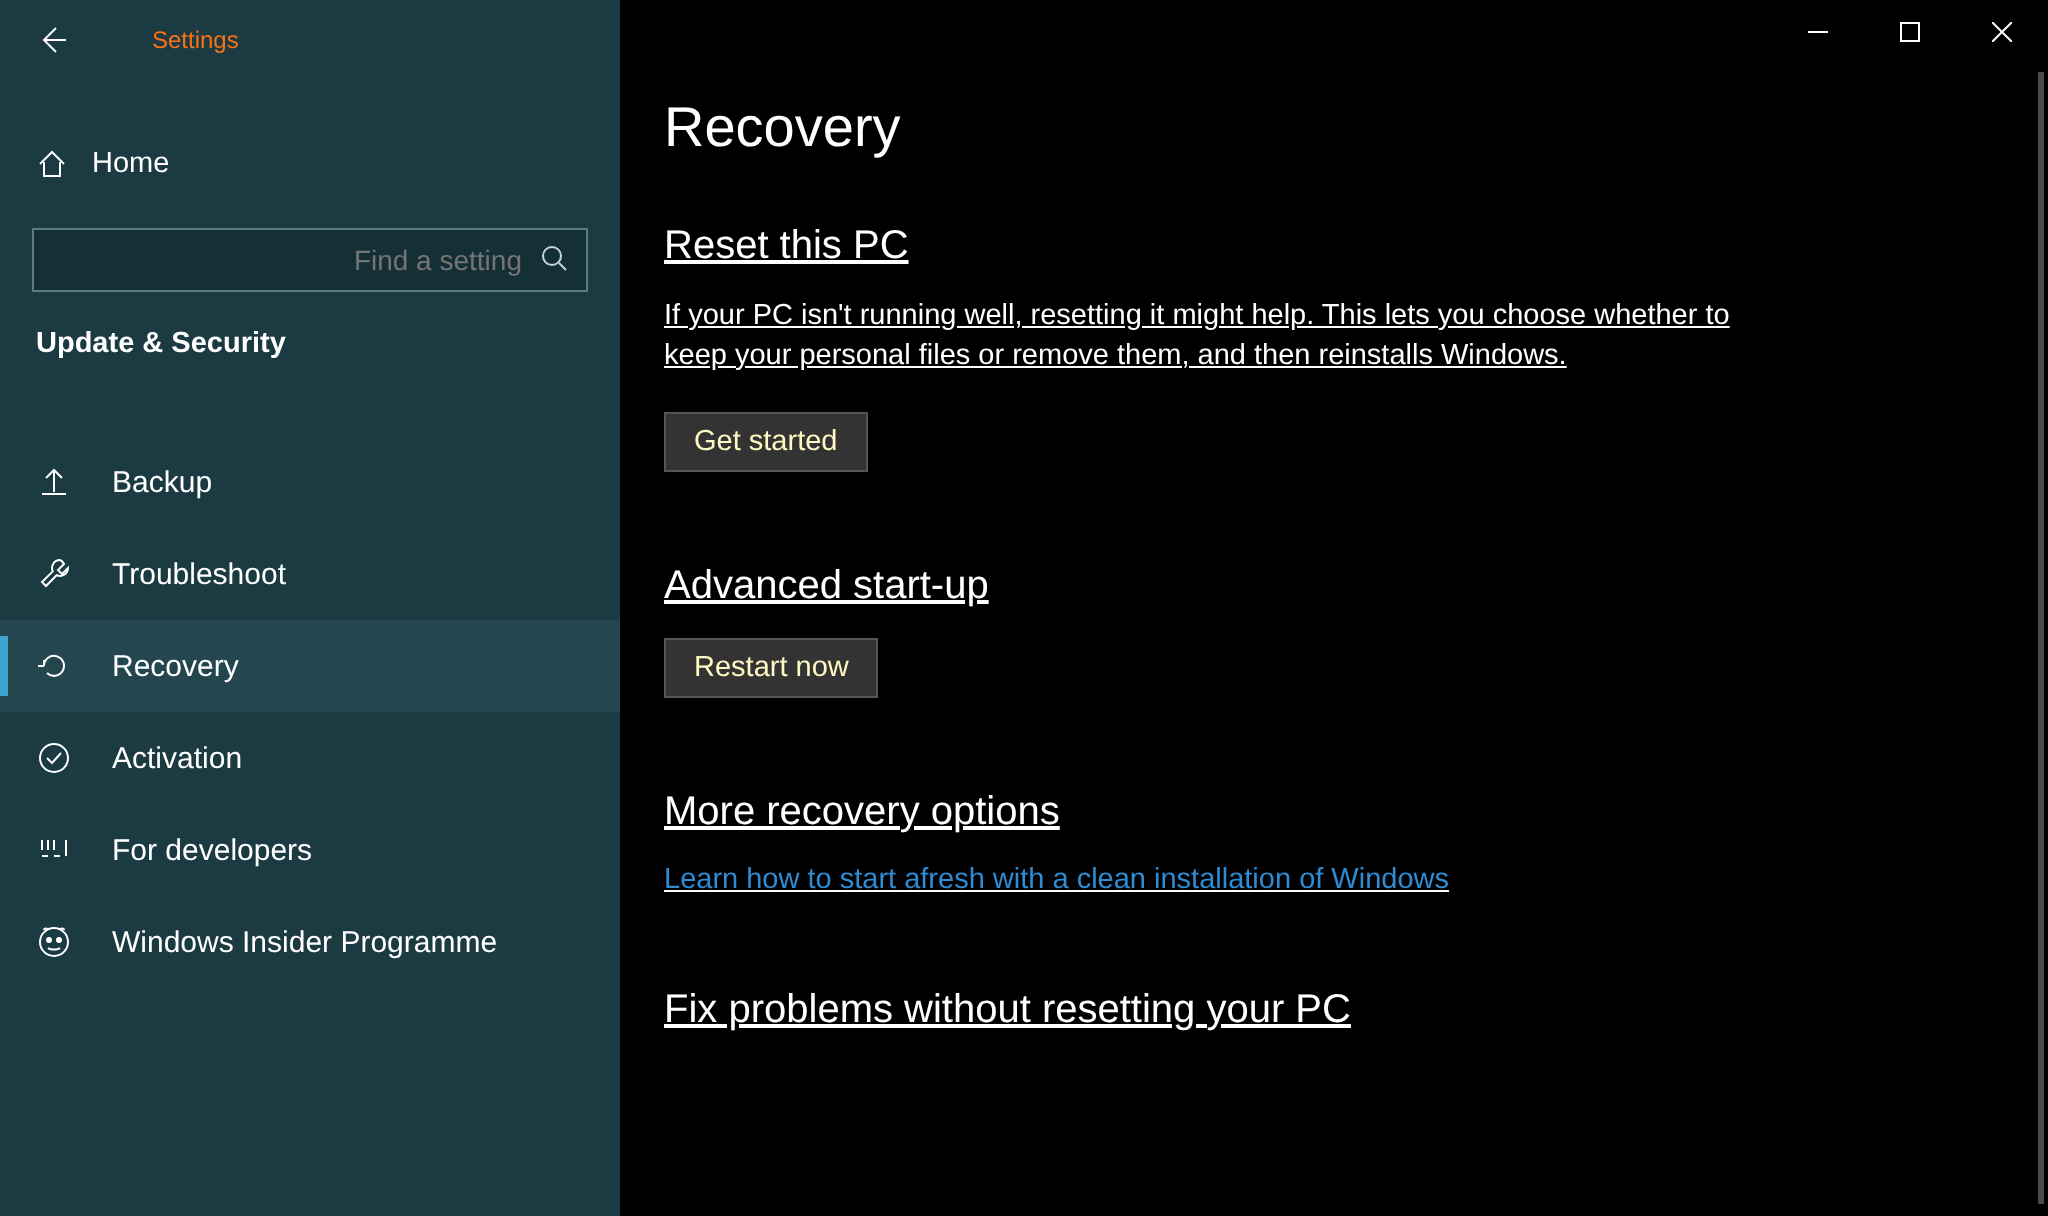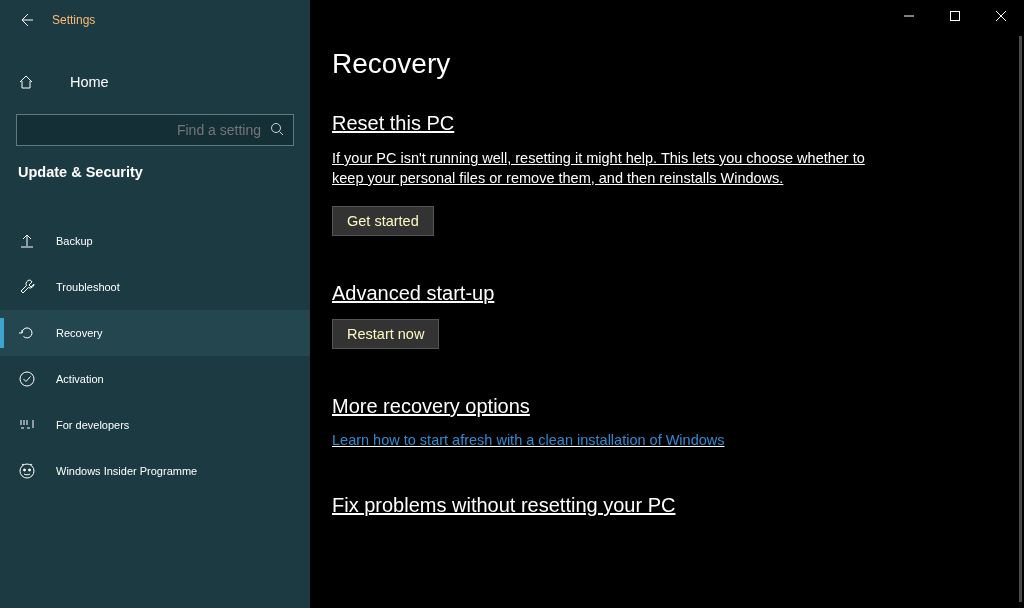--- a/index.html
+++ b/index.html
@@ -3,32 +3,32 @@
 <meta charset="utf-8">
 <style>
   * { box-sizing: border-box; margin: 0; padding: 0; }
   html, body { width: 1024px; height: 608px; overflow: hidden; font-family: "Segoe UI", Arial, sans-serif; }
   body { display: flex; background: #000; color: #fff; }
 
   
   .sidebar { width: 310px; height: 100%; background: #1b3a42; display: flex; flex-direction: column; }
   .title-row { display: flex; align-items: center; height: 40px; padding-left: 18px; gap: 18px; }
   .title-row .back { width: 16px; height: 16px; display:flex; align-items:center; justify-content:center; }
-  .title-row .title { font-size: 12px; color: #fdba74; }
-  .home-row { display: flex; align-items: center; height: 40px; padding-left: 18px; gap: 36px; margin-top: 22px; margin-bottom: 12px; cursor: default; }
+  .title-row .title { font-size: 12px; color: #f97316; margin-left: 24px; }
+  .home-row { display: flex; align-items: center; height: 40px; padding-left: 18px; gap: 12px; margin-top: 22px; margin-bottom: 12px; cursor: default; }
   .home-row .icon { width: 16px; height: 16px; display:flex; align-items:center; justify-content:center;}
   .home-row .label { font-size: 14.5px; }
   .search-wrap { margin: 0 16px 18px 16px; }
   .search { width: 100%; height: 32px; background: #152f36; border: 1px solid #5d7a81; color: #c9d3d6; font-size: 14px; padding: 0 32px 0 10px; outline: none; text-align: right; }
   .search-wrap { position: relative; }
   .search-icon { position: absolute; right: 10px; top: 8px; width: 14px; height: 14px; }
   .category { font-size: 14.5px; font-weight: 700; padding: 0 18px 8px 18px; margin-bottom: 30px; }
   .nav { display: flex; flex-direction: column; }
   .nav-item { display: flex; align-items: center; height: 46px; padding-left: 18px; gap: 20px; position: relative; cursor: default; }
-  .nav-item .label { font-size: 11px; }
+  .nav-item .label { font-size: 15px; }
   .nav-item.selected { background: #24464f; }
   .nav-item.selected::before { content:""; position:absolute; left:0; top:8px; bottom:8px; width:4px; background:#3fa3d0; }
   .nav-item .icon { width: 18px; height: 18px; display:flex; align-items:center; justify-content:center; color:#fff; }
 
   
   .content-wrap { flex: 1; background:#000; position: relative; height:100%; }
   .titlebar { height: 32px; display:flex; justify-content:flex-end; align-items:center; position:absolute; top:0; right:0; left:0; }
   .titlebar .btn { width:46px; height:32px; display:flex; align-items:center; justify-content:center; }
   .content { padding: 48px 0 0 22px; height:100%; overflow-y:auto; color:#fff; }
   .page-title { font-size: 28px; font-weight: 400; margin-bottom: 32px; }

